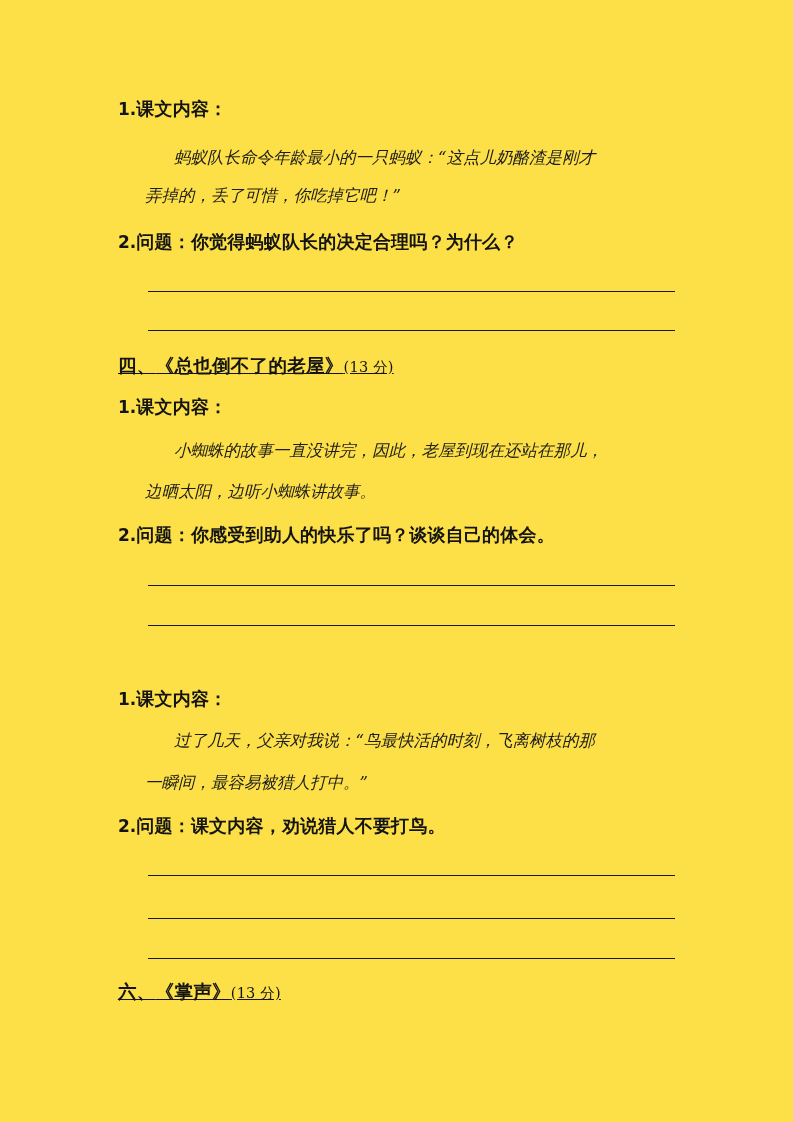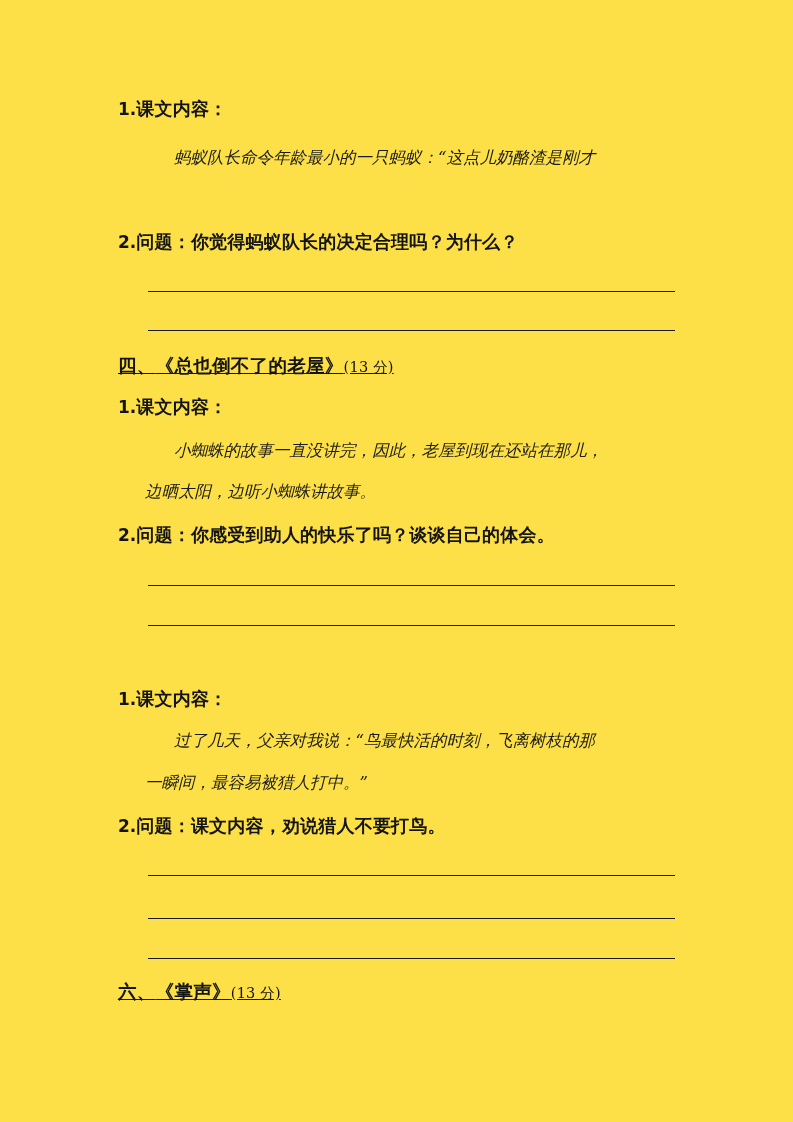--- a/index.html
+++ b/index.html
@@ -94,20 +94,21 @@
 
 <div class="page">
 
   <div class="abs" style="top:100px; left:118px;">
     <div class="prompt">
       <span class="num">1</span><span class="num">.</span><span>课文内容：</span>
     </div>
   </div>
 
   <div class="abs passage indent" style="top:150px; left:118px;">蚂蚁队长命令年龄最小的一只蚂蚁：“这点儿奶酪渣是刚才</div>
+  <div class="abs passage cont" style="top:188px; left:118px;">弄掉的，丢了可惜，你吃掉它吧！”</div>
 
   <div class="abs" style="top:233px; left:118px;">
     <div class="prompt">
       <span class="num">2</span><span class="num">.</span><span>问题：你觉得蚂蚁队长的决定合理吗？为什么？</span>
     </div>
   </div>
 
   <div class="rule" style="top:291px;"></div>
   <div class="rule" style="top:330px;"></div>
 

